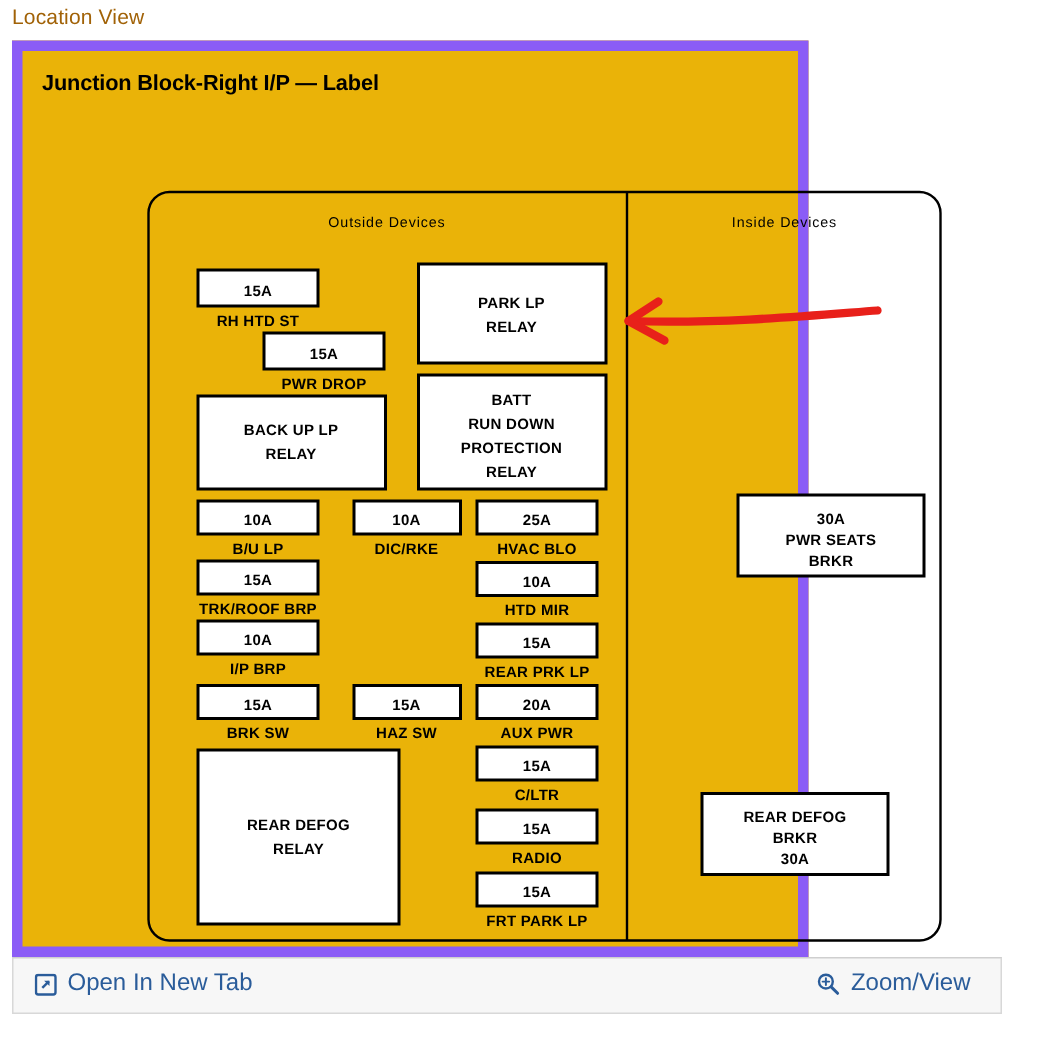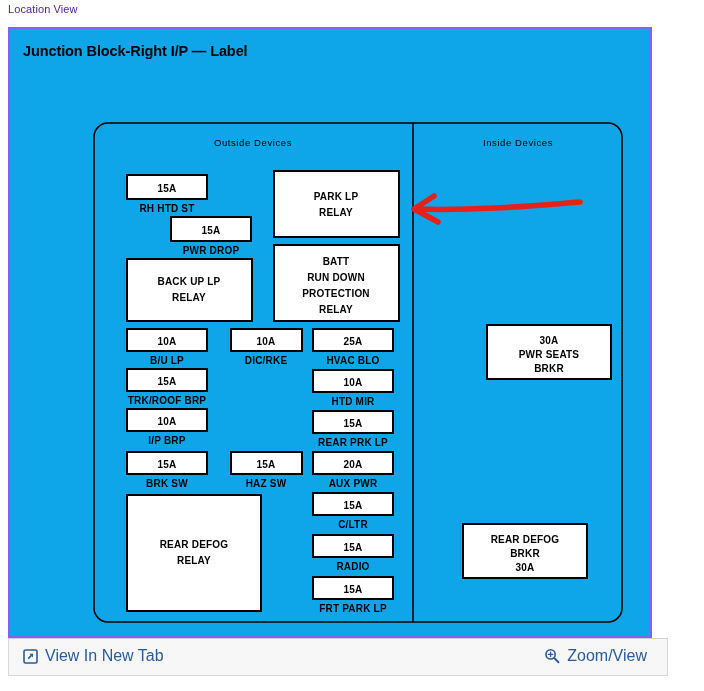--- a/index.html
+++ b/index.html
@@ -13,33 +13,33 @@
     width: 704px;
     height: 691px;
     overflow: hidden;
     background: #ffffff;
   }
   
   .location-view {
     position: absolute;
     left: 8px;
     top: 3px;
-    font-size: 11px;
-    color: #4c1d95;
+    font-size: 14px;
+    color: #a16207;
     letter-spacing: .1px;
   }
   
   .card {
     position: absolute;
     left: 8px;
     top: 27px;
-    width: 644px;
+    width: 531px;
     height: 611px;
-    border: 2px solid #8b5cf6;
-    background: #0ea5e9;
+    border: 7px solid #8b5cf6;
+    background: #eab308;
     box-sizing: border-box;
   }
   .card-title {
     position: absolute;
     left: 13px;
     top: 14px;
     font-size: 14.5px;
     font-weight: bold;
     color: #000000;
     letter-spacing: -.1px;
@@ -260,21 +260,21 @@
 
   <div class="footer">
     <div class="footer-link left">
       <span>
         <svg width="15" height="15" viewBox="0 0 15 15">
           <rect x="1" y="1" width="13" height="13" rx="1.5" fill="none" stroke="#2a5c9a" stroke-width="1.6"></rect>
           <path d="M5.2 9.6 L9.6 5.2" stroke="#2a5c9a" stroke-width="1.6" fill="none"></path>
           <path d="M6.4 4.8 L10 4.8 L10 8.4 Z" fill="#2a5c9a"></path>
         </svg>
       </span>
-      <span>View In New Tab</span>
+      <span>Open In New Tab</span>
     </div>
 
     <div class="footer-link right">
       <span>
         <svg width="16" height="16" viewBox="0 0 16 16">
           <circle cx="6.6" cy="6.4" r="4.6" fill="none" stroke="#2a5c9a" stroke-width="1.6"></circle>
           <path d="M10.1 9.9 L14.4 14.2" stroke="#2a5c9a" stroke-width="2" stroke-linecap="round"></path>
           <path d="M6.6 4.2 L6.6 8.6 M4.4 6.4 L8.8 6.4" stroke="#2a5c9a" stroke-width="1.3" stroke-linecap="round"></path>
         </svg>
       </span>

